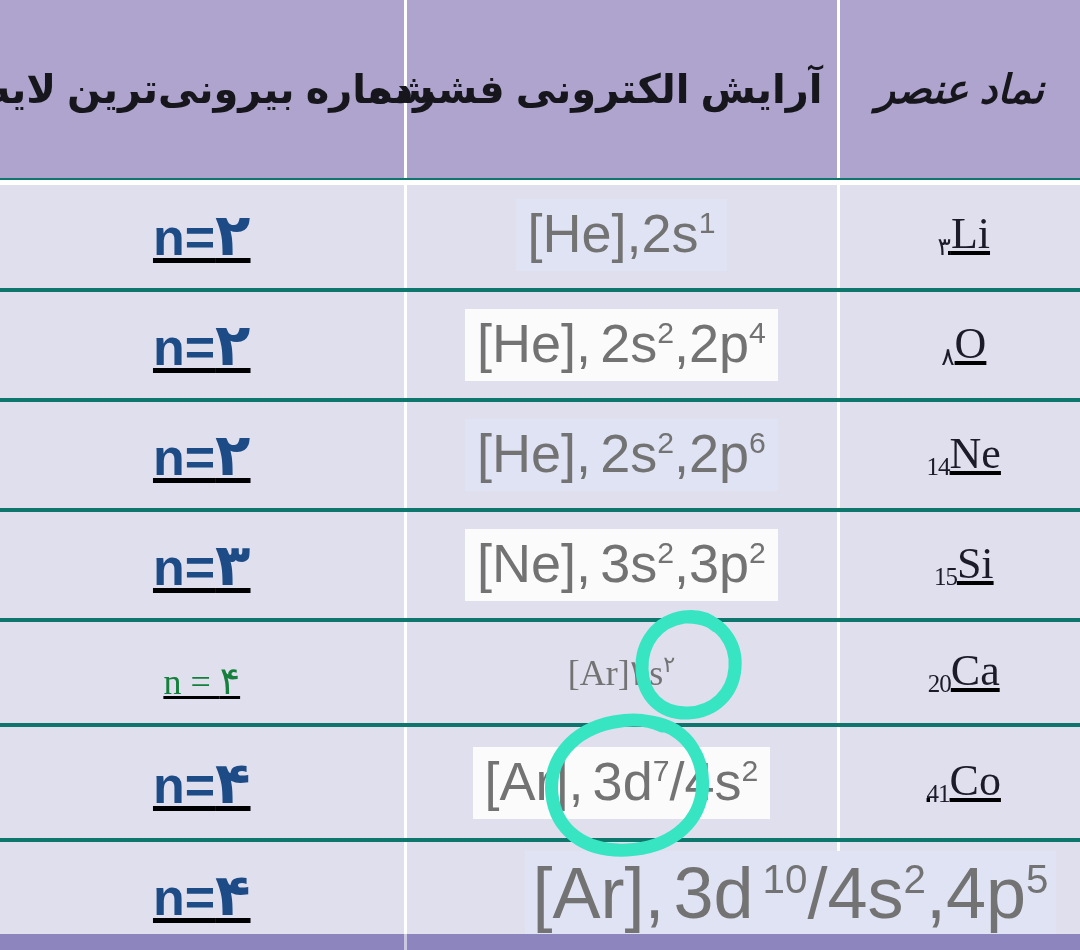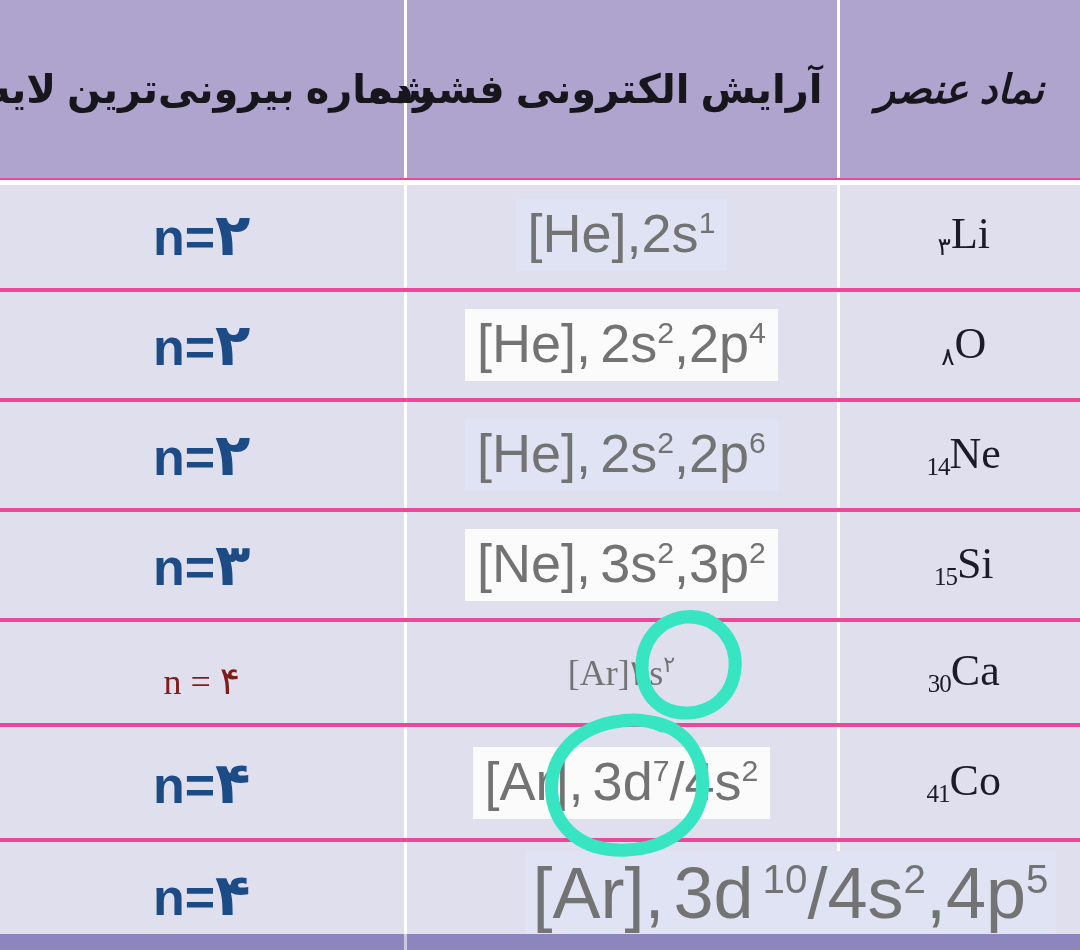--- a/index.html
+++ b/index.html
@@ -64,26 +64,27 @@
   }
   thead th.h-sym { text-align: center; border-left: 3px solid #ffffff; font-style: italic; }
   thead th.h-cfg { text-align: center; border-left: 3px solid #ffffff; }
   thead th.h-n   { text-align: center; }
   thead th .htxt { display: inline-block; }
   thead th.h-n .htxt { margin-right: -44px; }
 
   
   tbody td {
     background: #e0dfee;
-    border-top: 4px solid #ec4899;
+    border-top: 4px solid #0f766e;
     border-left: 3px solid #ffffff;
     padding: 0;
     vertical-align: middle;
     box-sizing: border-box;
     position: relative;
+    text-decoration: underline;
   }
   tbody td.last-col { border-left: 0; }
 
   tbody tr.r1 td { height: 110px; }
   tbody tr.r2 td { height: 110px; }
   tbody tr.r3 td { height: 110px; }
   tbody tr.r4 td { height: 110px; }
   tbody tr.r5 td { height: 105px; }
   tbody tr.r6 td { height: 115px; }
   tbody tr.r7 td { height: 108px; }
@@ -156,21 +157,21 @@
     color: #1d4b86;
     font-size: 52px;
     font-weight: bold;
     line-height: 1;
     white-space: nowrap;
   }
   .ncell .pf { font-family: "DejaVu Sans", sans-serif; font-size: 58px; }
   .ncell.light {
     font-weight: normal;
     font-size: 36px;
-    color: #7f1d1d;
+    color: #15803d;
     font-family: "Liberation Serif", "DejaVu Serif", serif;
     margin-top: 16px;
   }
   .ncell.light .pf { font-family: "DejaVu Sans", sans-serif; font-size: 38px; }
 
   
   .footer-strip {
     position: absolute;
     left: 0;
     bottom: 0;
@@ -314,21 +315,21 @@
         <td class="last-col">
           <div class="ncell">
             <span>n=</span><span class="pf">۳</span>
           </div>
         </td>
       </tr>
 
       <tr class="r5">
         <td>
           <div class="sym">
-            <span class="z">30</span><span>Ca</span>
+            <span class="z">20</span><span>Ca</span>
           </div>
         </td>
         <td>
           <div class="cfg small">
             <span class="box"><span>[Ar]</span><span>۴s</span><sup>۲</sup></span>
           </div>
         </td>
         <td class="last-col">
           <div class="ncell light">
             <span>n = </span><span class="pf">۴</span>

